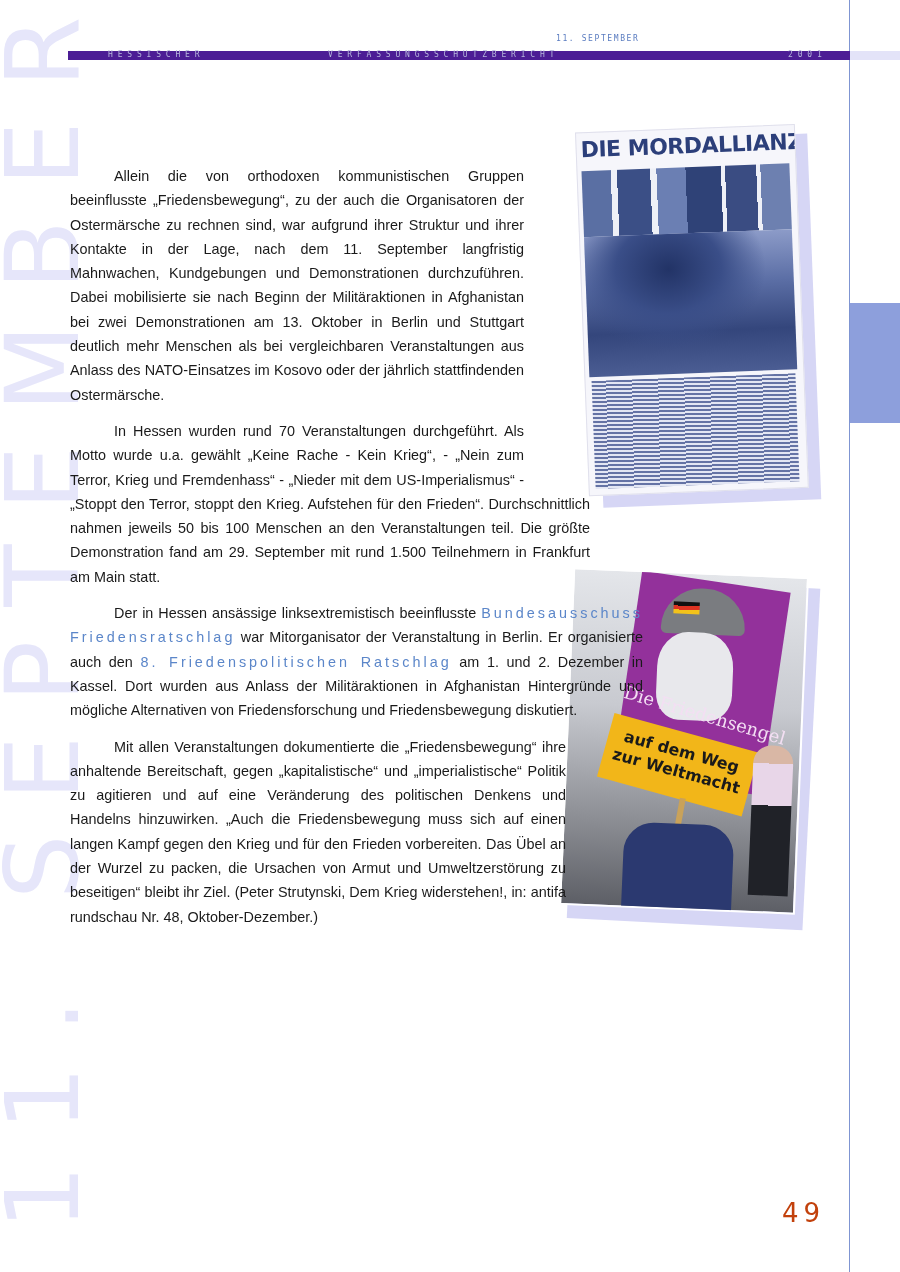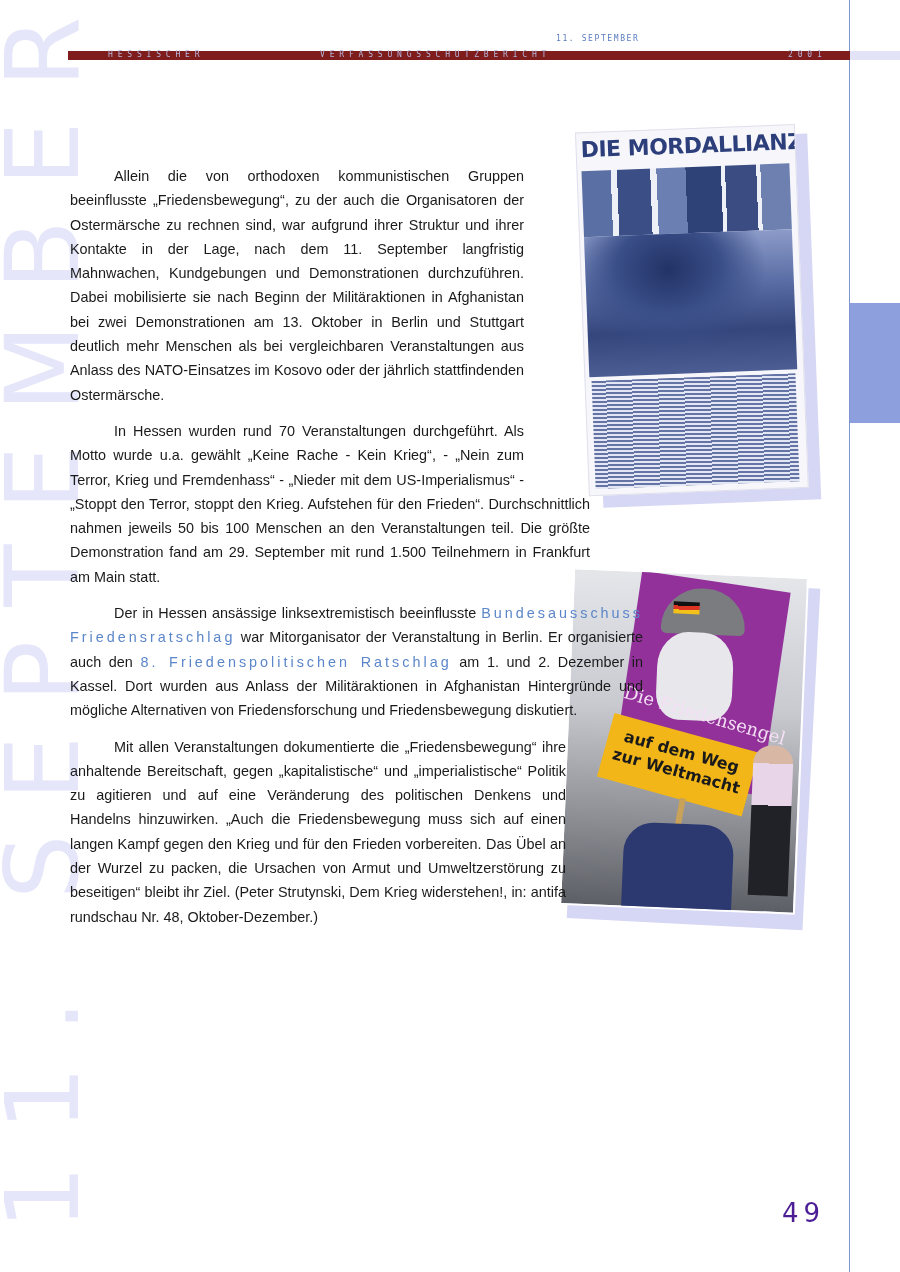--- a/index.html
+++ b/index.html
@@ -17,21 +17,21 @@
       position: absolute; left: 850px; top: 303px; width: 50px; height: 120px;
       background: #8d9fdc;
     }
     .chapter-small {
       position: absolute; left: 556px; top: 34px;
       font-family: "DejaVu Sans Mono", monospace; font-size: 8px; letter-spacing: 1.6px;
       color: #5a7cc0;
     }
     .header-band {
       position: absolute; left: 68px; top: 51px; width: 782px; height: 9px;
-      background: #7f1d1d;
+      background: #4c1d95;
     }
     .header-band-right {
       position: absolute; left: 850px; top: 51px; width: 50px; height: 9px;
       background: #e3e3f8;
     }
     .header-band span {
       position: absolute; top: -1px;
       font-family: "DejaVu Sans Mono", monospace; font-size: 8px;
       color: #b6b6dc; white-space: pre;
     }
@@ -134,34 +134,34 @@
       background: linear-gradient(180deg,#d9b7a5 0 12%,#e8d6e8 12% 40%,#202228 40%);
       border-radius: 18px 18px 0 0;
     }
     .demo .coat {
       position: absolute; left: 60px; top: 250px; width: 110px; height: 90px;
       background: #2b3970; border-radius: 30px 30px 0 0;
     }
     .page-number {
       position: absolute; left: 782px; top: 1198px;
       font-family: "DejaVu Sans", sans-serif; font-size: 26px; letter-spacing: 5px;
-      color: #4c1d95;
+      color: #c2410c;
     }
   </style>
 </head>
 <body>
 
 <div class="right-rule"></div>
 <div class="side-tab"></div>
 
 <div class="chapter-small">11. SEPTEMBER</div>
 
 <div class="header-band">
   <span style="left:40px">H E S S I S C H E R</span>
-  <span style="left:252px">V E R F A S S U N G S S C H U T Z B E R I C H T</span>
+  <span style="left:260px">V E R F A S S U N G S S C H U T Z B E R I C H T</span>
   <span style="left:720px">2 0 0 1</span>
 </div>
 <div class="header-band-right"></div>
 
 <div class="watermark">11. SEPTEMBER</div>
 
 <div class="content">
   <div class="wrap-right"></div>
   <p>Allein die von orthodoxen kommunistischen Gruppen beeinflusste „Friedensbewegung“, zu der auch die Organisatoren der Ostermärsche zu rechnen sind, war aufgrund ihrer Struktur und ihrer Kontakte in der Lage, nach dem 11. September langfristig Mahnwachen, Kundgebungen und Demonstrationen durchzuführen. Dabei mobilisierte sie nach Beginn der Militäraktionen in Afghanistan bei zwei Demonstrationen am 13. Oktober in Berlin und Stuttgart deutlich mehr Menschen als bei vergleichbaren Veranstaltungen aus Anlass des NATO-Einsatzes im Kosovo oder der jährlich stattfindenden Ostermärsche.</p>
   <p style="margin-right:-4px">In Hessen wurden rund 70 Veranstaltungen durchgeführt. Als Motto wurde u.a. gewählt „Keine Rache - Kein Krieg“, - „Nein zum Terror, Krieg und Fremdenhass“ - „Nieder mit dem US-Imperialismus“ - „Stoppt den Terror, stoppt den Krieg. Aufstehen für den Frieden“. Durchschnittlich nahmen jeweils 50 bis 100 Menschen an den Veranstaltungen teil. Die größte Demonstration fand am 29. September mit rund 1.500 Teilnehmern in Frankfurt am Main statt.</p>

